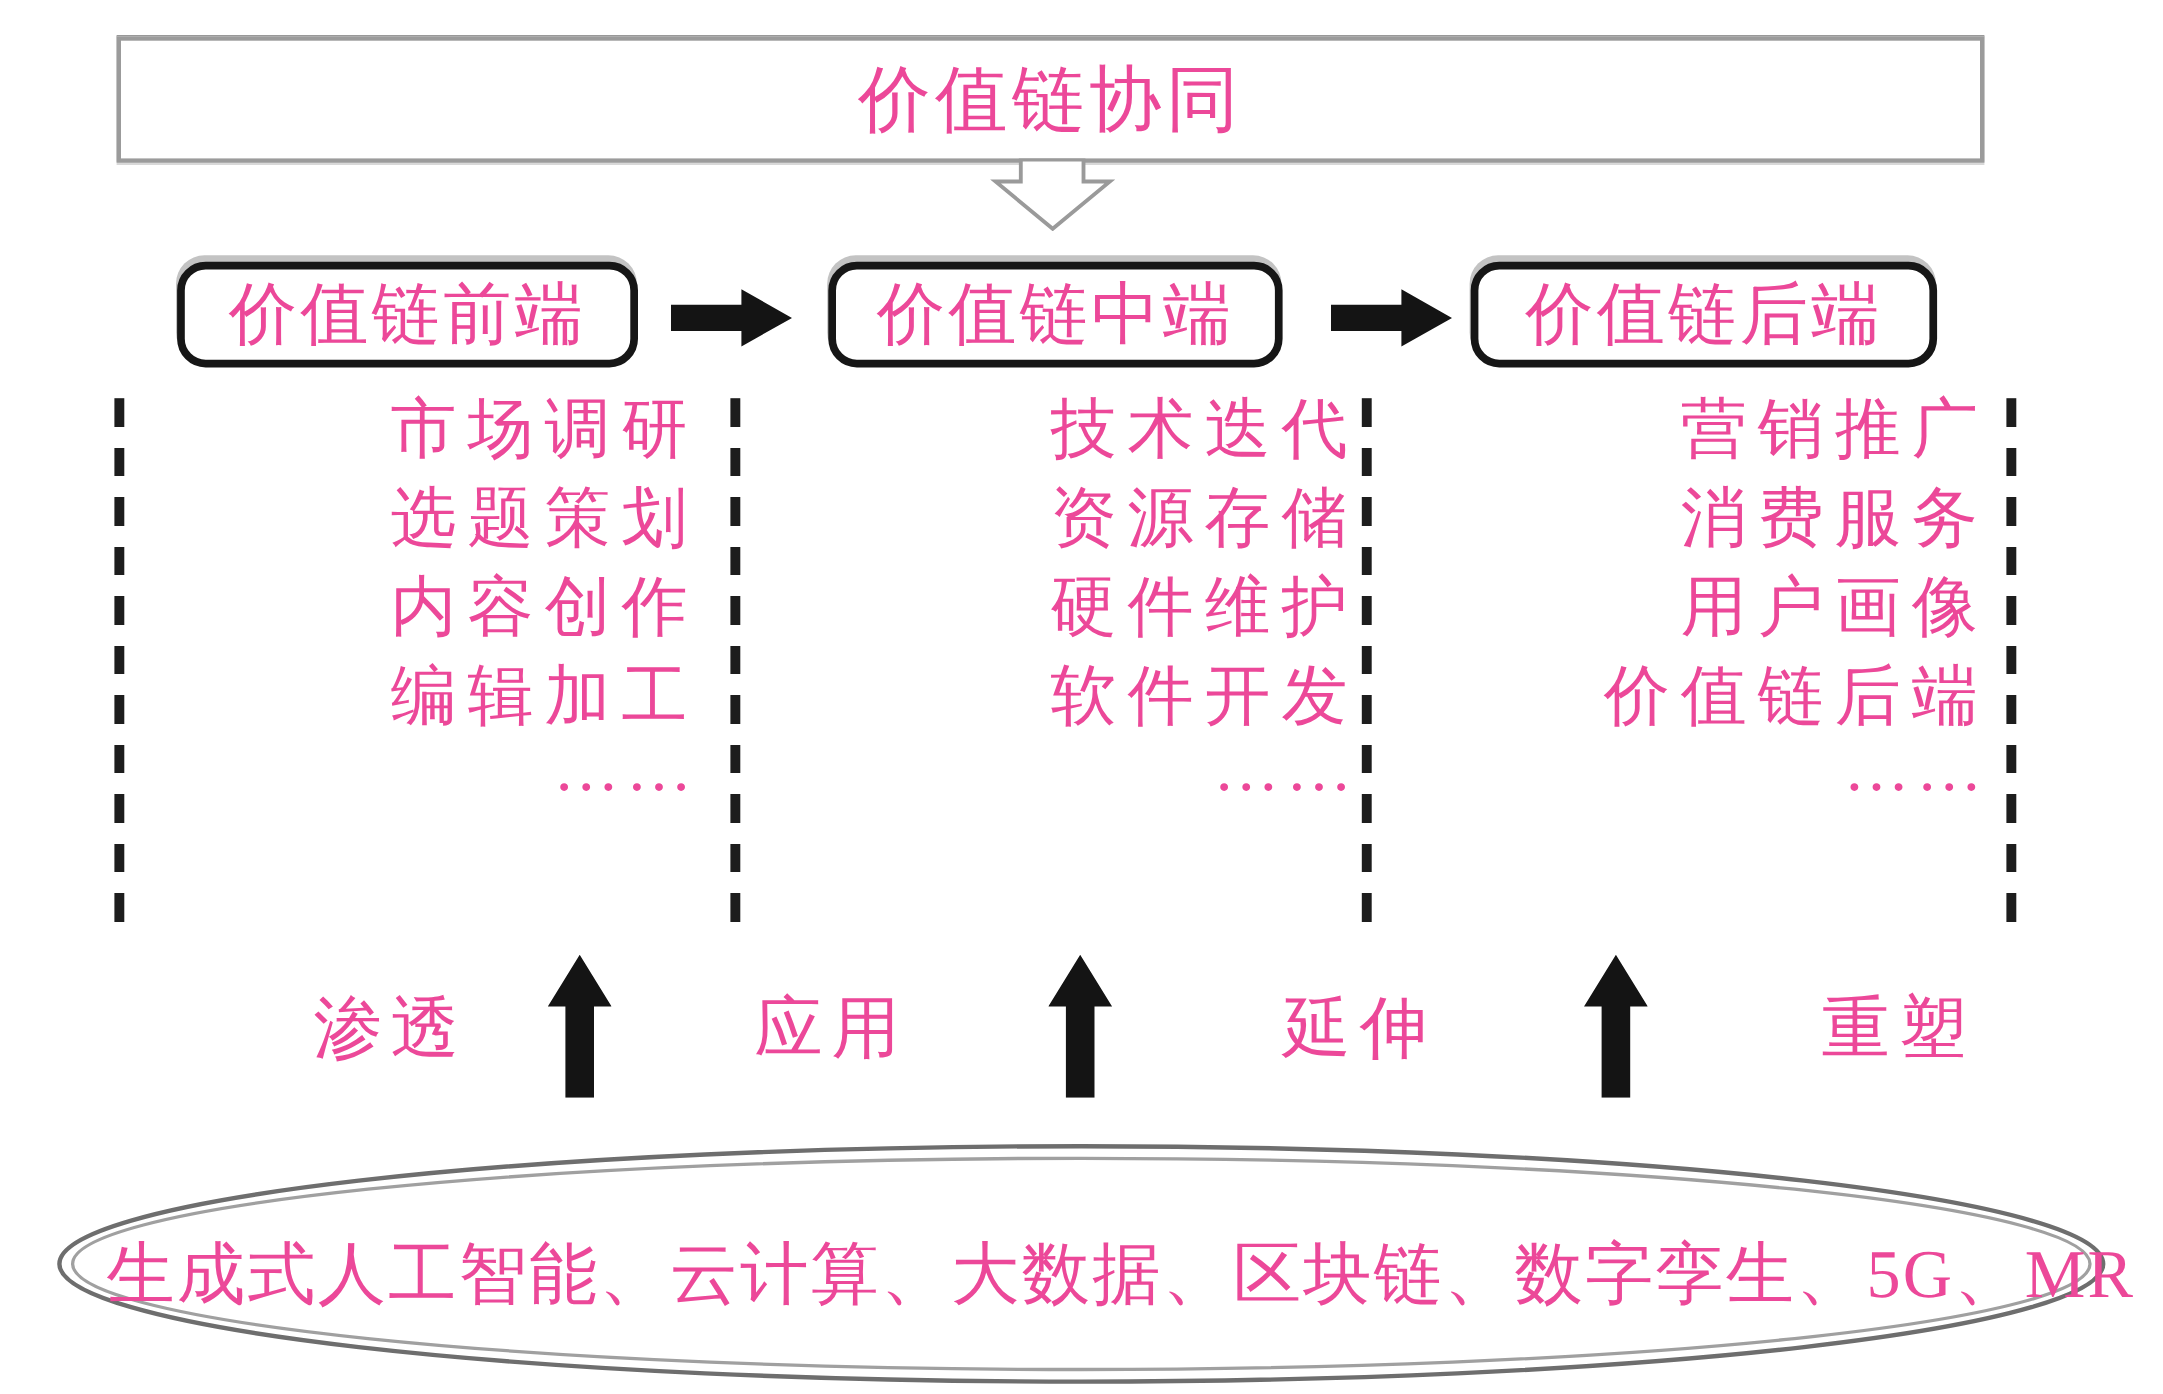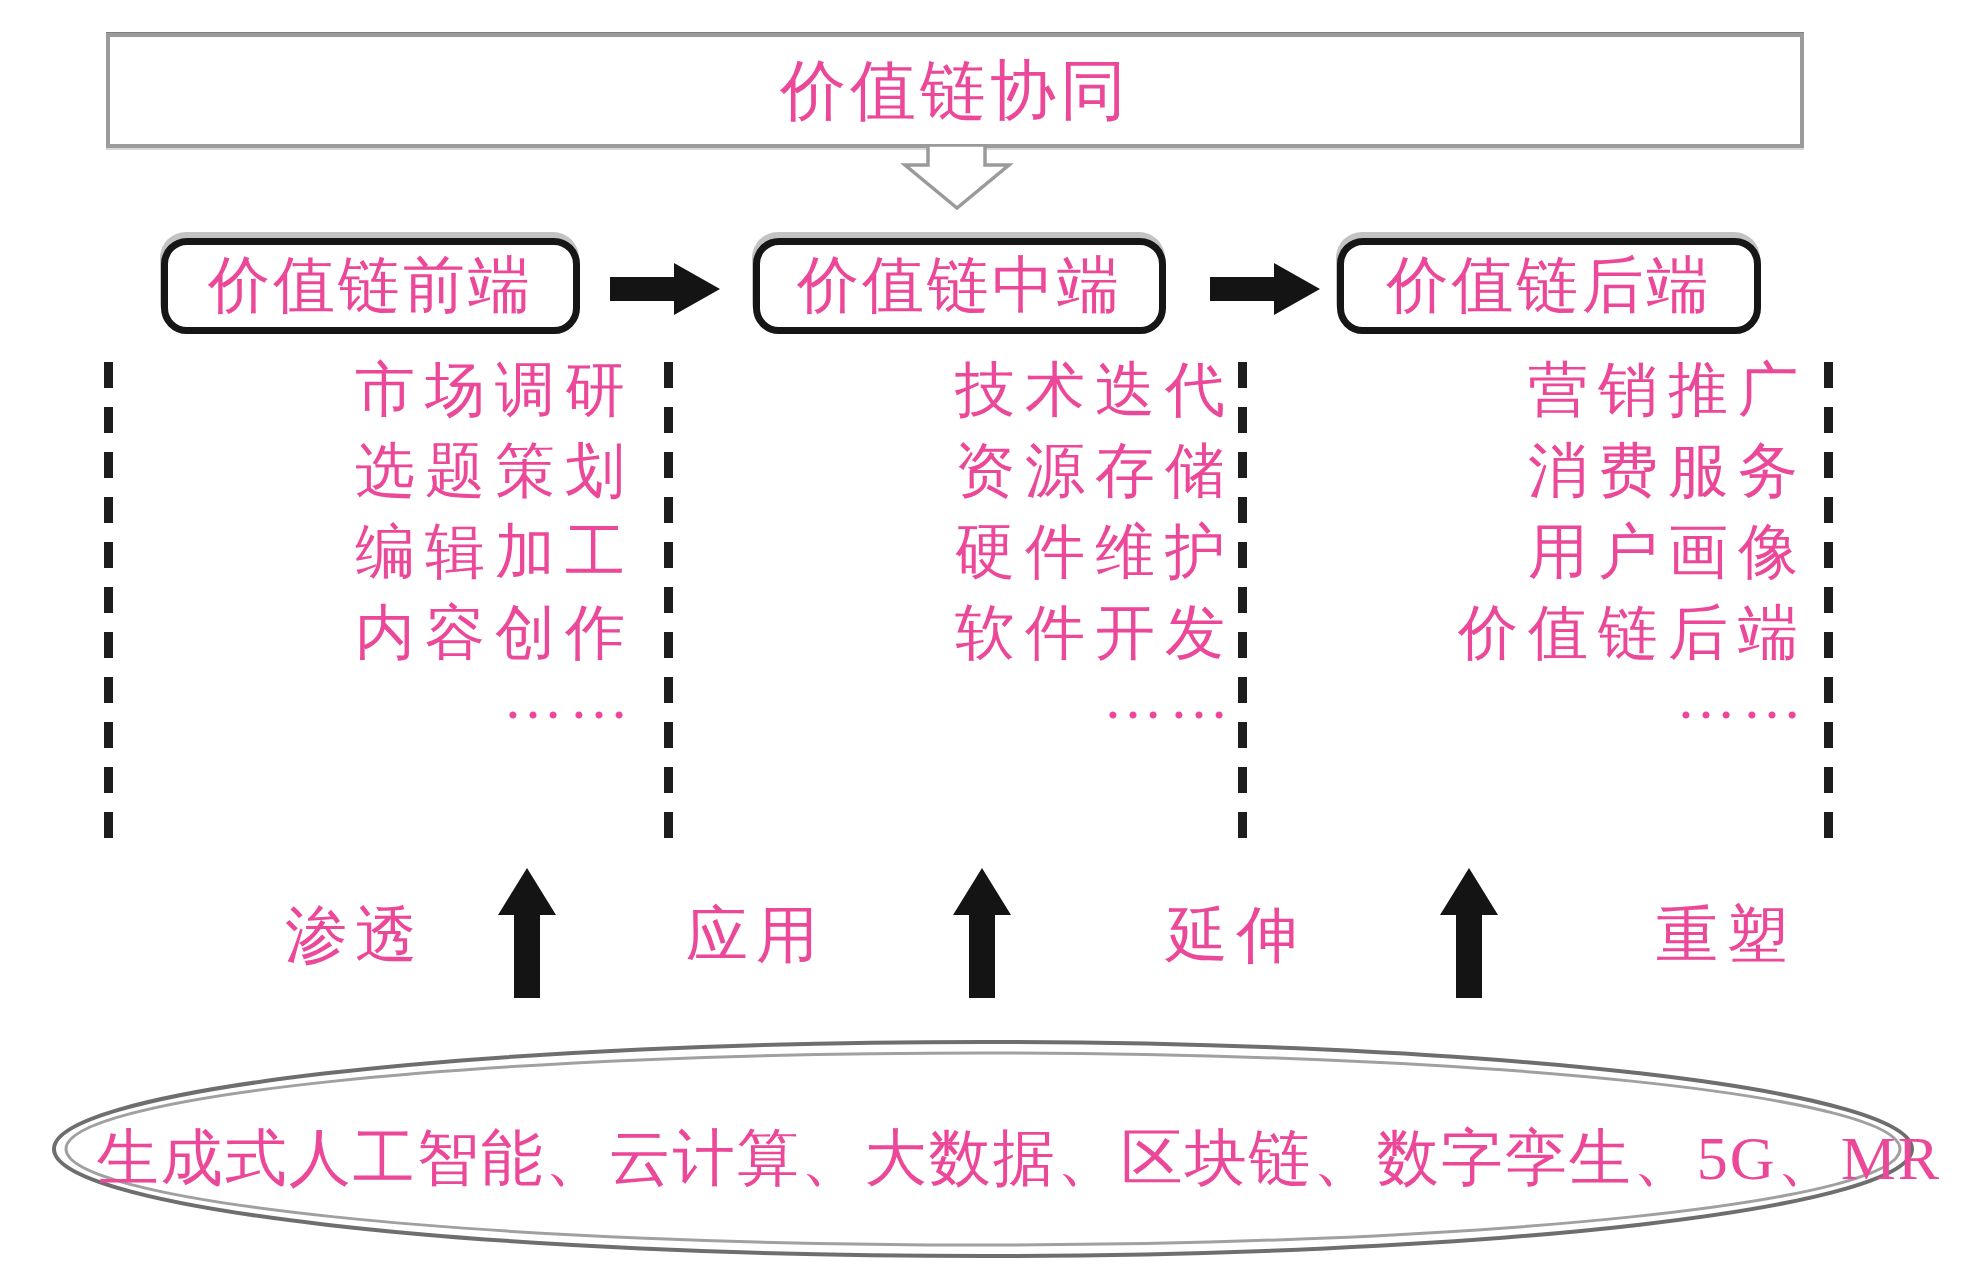--- a/index.html
+++ b/index.html
@@ -149,22 +149,22 @@
   </div>
 
   <div class="dashed-divider" id="divider-0"></div>
   <div class="dashed-divider" id="divider-1"></div>
   <div class="dashed-divider" id="divider-2"></div>
   <div class="dashed-divider" id="divider-3"></div>
 
   <div class="stage-items" id="stage-items-0">
     <div class="stage-item">市场调研</div>
     <div class="stage-item">选题策划</div>
+    <div class="stage-item">内容创作</div>
     <div class="stage-item">编辑加工</div>
-    <div class="stage-item">内容创作</div>
     <div class="stage-item dots">……</div>
   </div>
   <div class="stage-items" id="stage-items-1">
     <div class="stage-item">技术迭代</div>
     <div class="stage-item">资源存储</div>
     <div class="stage-item">硬件维护</div>
     <div class="stage-item">软件开发</div>
     <div class="stage-item dots">……</div>
   </div>
   <div class="stage-items" id="stage-items-2">

